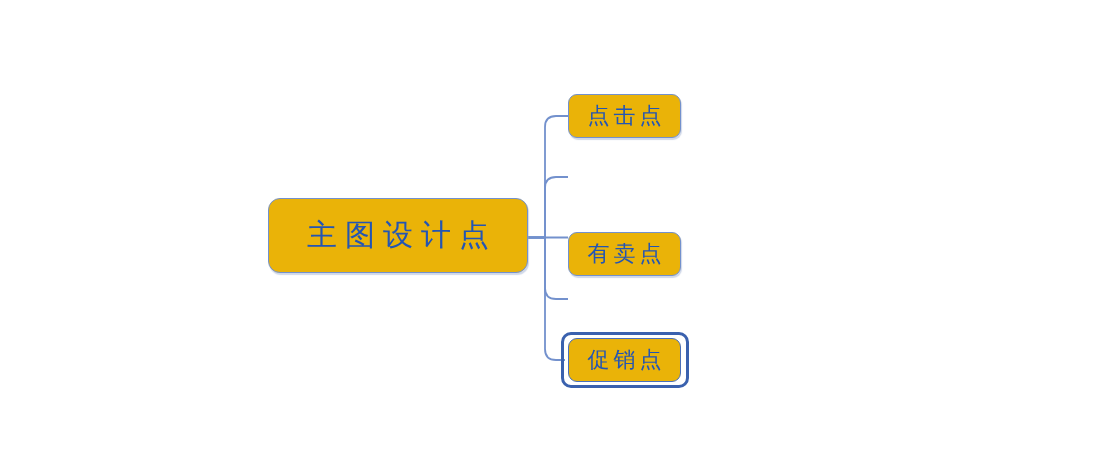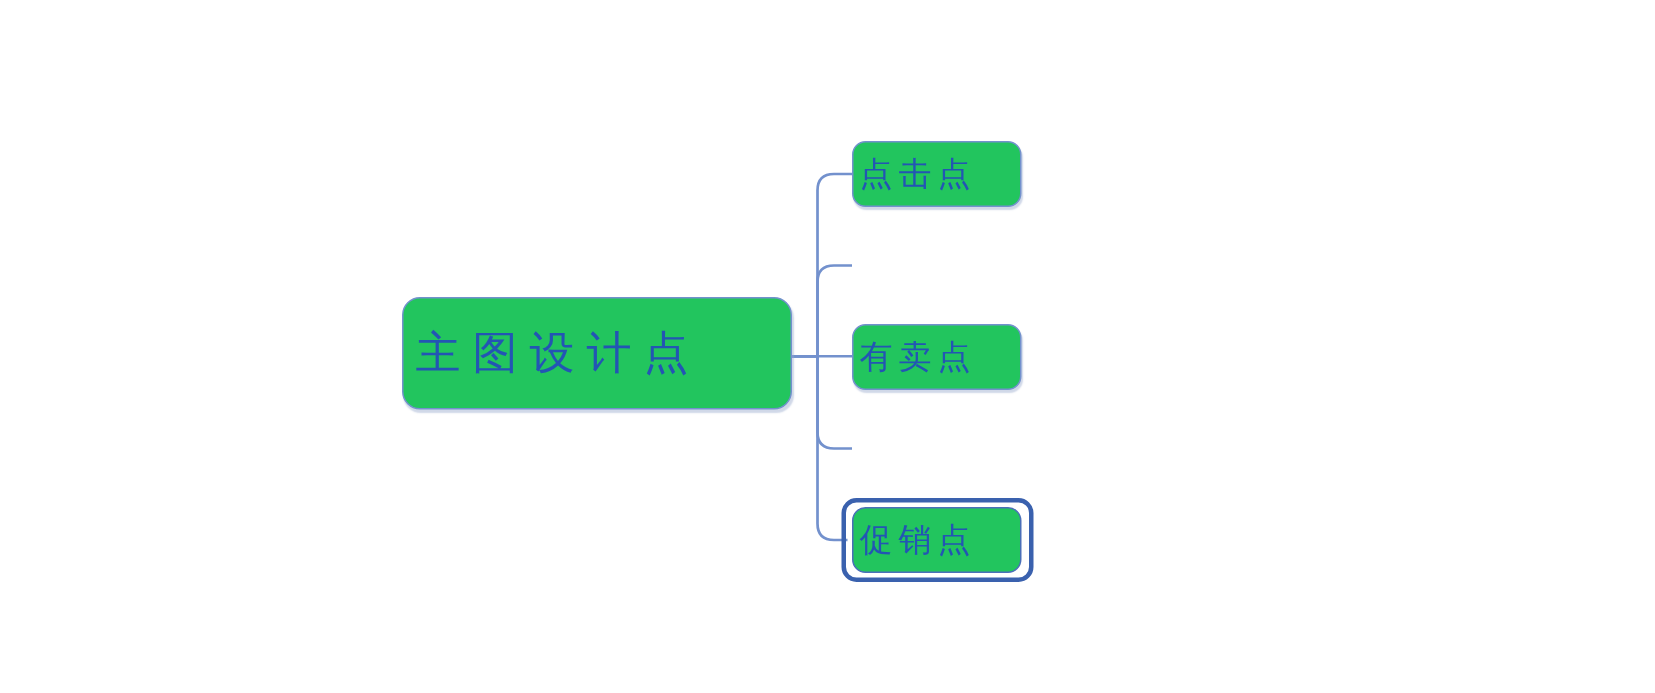--- a/index.html
+++ b/index.html
@@ -23,21 +23,22 @@
   svg.connectors path {
     fill: none;
     stroke: #7391cd;
     stroke-width: 1.8;
   }
 
   .node {
     position: absolute;
     display: flex;
     align-items: center;
-    background: #22c55e;
+    justify-content: center;
+    background: #eab308;
     border: 1.6px solid #7391cd;
     color: #2355b4;
     box-shadow: 1px 2px 1px rgba(150, 168, 205, 0.45);
     cursor: default;
     white-space: nowrap;
   }
 
   .node.root {
     left: 268px; top: 198px;
     width: 260px; height: 75px;
@@ -53,21 +54,21 @@
     left: 568px;
     width: 113px; height: 44px;
     border-radius: 9px;
     font-size: 22px;
     letter-spacing: 4px;
     padding-left: 4px;
   }
 
   .c1 { top: 94px; }
   .c2 { top: 155px; }
-  .c3 { top: 216px; }
+  .c3 { top: 232px; }
   .c4 { top: 277px; }
   .c5 { top: 338px; border-color: #4a6fb8; box-shadow: none; }
 
   .selection-ring {
     position: absolute;
     left: 561px; top: 332px;
     width: 128px; height: 56px;
     border: 3.5px solid #3a61ae;
     border-radius: 10px;
     background: transparent;

